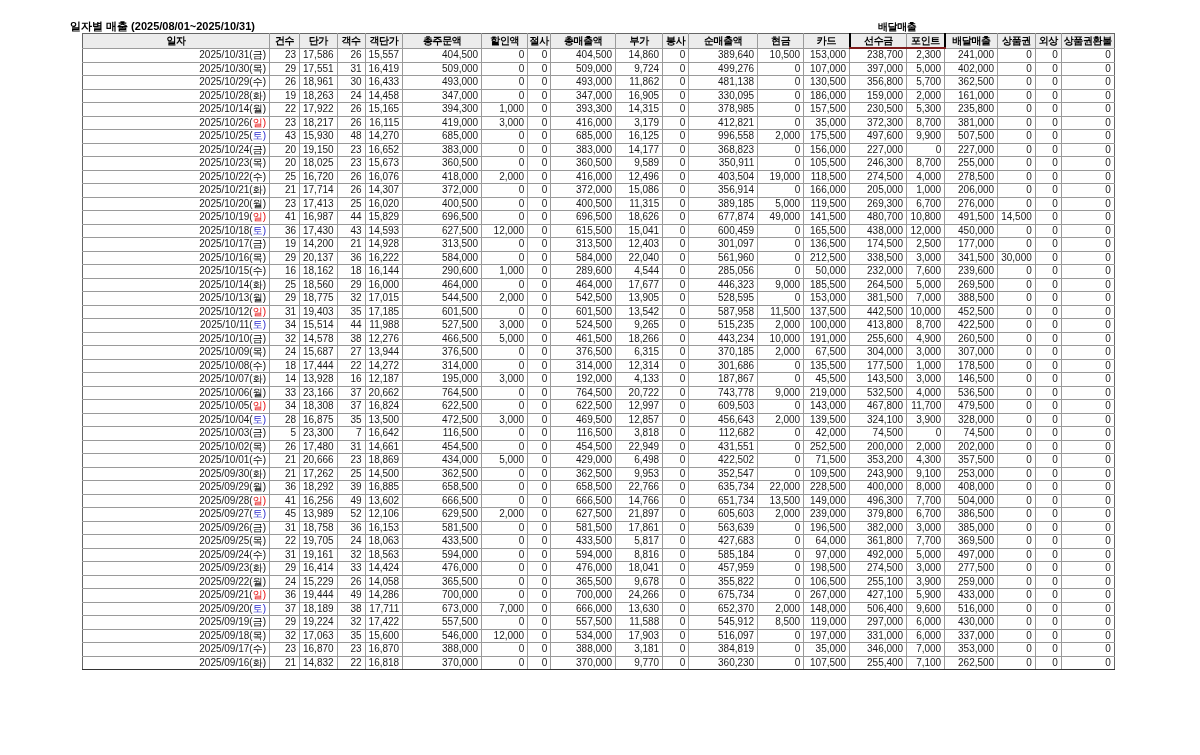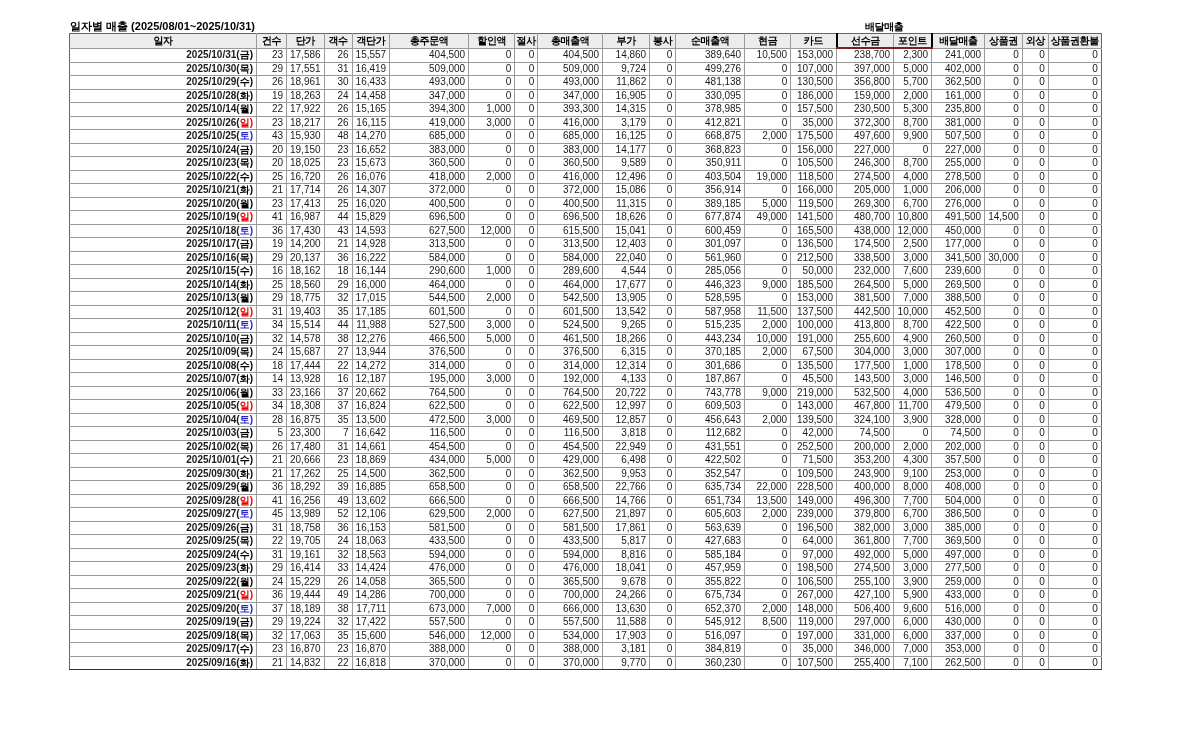--- a/index.html
+++ b/index.html
@@ -5,21 +5,21 @@
   html,body{margin:0;padding:0;background:#fff;}
   .canvas{
     position:relative;width:1200px;height:755px;background:#ffffff;overflow:hidden;
     font-family:"Liberation Sans","DejaVu Sans",sans-serif;color:#111;
   }
   .report-title{
     position:absolute;left:70px;top:20px;height:13px;line-height:13px;
     font-size:11px;font-weight:bold;color:#000;white-space:nowrap;z-index:3;
   }
   table.sales{
-    position:absolute;left:69px;top:20px;border-collapse:collapse;table-layout:fixed;
+    position:absolute;left:82px;top:20px;border-collapse:collapse;table-layout:fixed;
     font-size:10px;z-index:1;
   }
   table.sales th, table.sales td{
     border:1px solid #9a9a9a;overflow:hidden;white-space:nowrap;
     padding:0 3px;height:12.5px;line-height:12.5px;text-align:right;color:#1a1a1a;
   }
   table.sales thead th, table.sales thead td{height:13px;line-height:13px;}
   table.sales th{
     background:#ececec;font-weight:bold;text-align:center;color:#000;
     padding:0 1px;letter-spacing:-0.4px;
@@ -32,21 +32,21 @@
   }
   table.sales td.groupshade{background:#ececec;}
   table.sales th.thick-left{border-left:2px solid #000;}
   table.sales th.thick-right{border-right:2px solid #000;}
   table.sales th.thick-bottom{border-bottom:2px solid #7f1d1d;}
   
   table.sales thead tr.headrow th{border-top-color:#666;}
   table.sales tr > *:first-child{border-left-color:#666;}
   table.sales tr > *:last-child{border-right-color:#666;}
   table.sales tbody tr:last-child td{border-bottom:1px solid #333;}
-  td.c-date{text-align:left;padding:0 2px;font-weight:bold;}
+  td.c-date{text-align:left;padding:0 2px;}
 </style>
 </head>
 <body>
 
 <div class="canvas">
   <div class="report-title">일자별 매출 (2025/08/01~2025/10/31)</div>
   <table class="sales">
     <colgroup>
         <col style="width: 187px;">
         <col style="width: 30px;">
@@ -237,21 +237,21 @@
           <td>43</td>
           <td>15,930</td>
           <td>48</td>
           <td>14,270</td>
           <td>685,000</td>
           <td>0</td>
           <td>0</td>
           <td>685,000</td>
           <td>16,125</td>
           <td>0</td>
-          <td>668,875</td>
+          <td>996,558</td>
           <td>2,000</td>
           <td>175,500</td>
           <td>497,600</td>
           <td>9,900</td>
           <td>507,500</td>
           <td>0</td>
           <td>0</td>
           <td>0</td>
         </tr>
         <tr>

